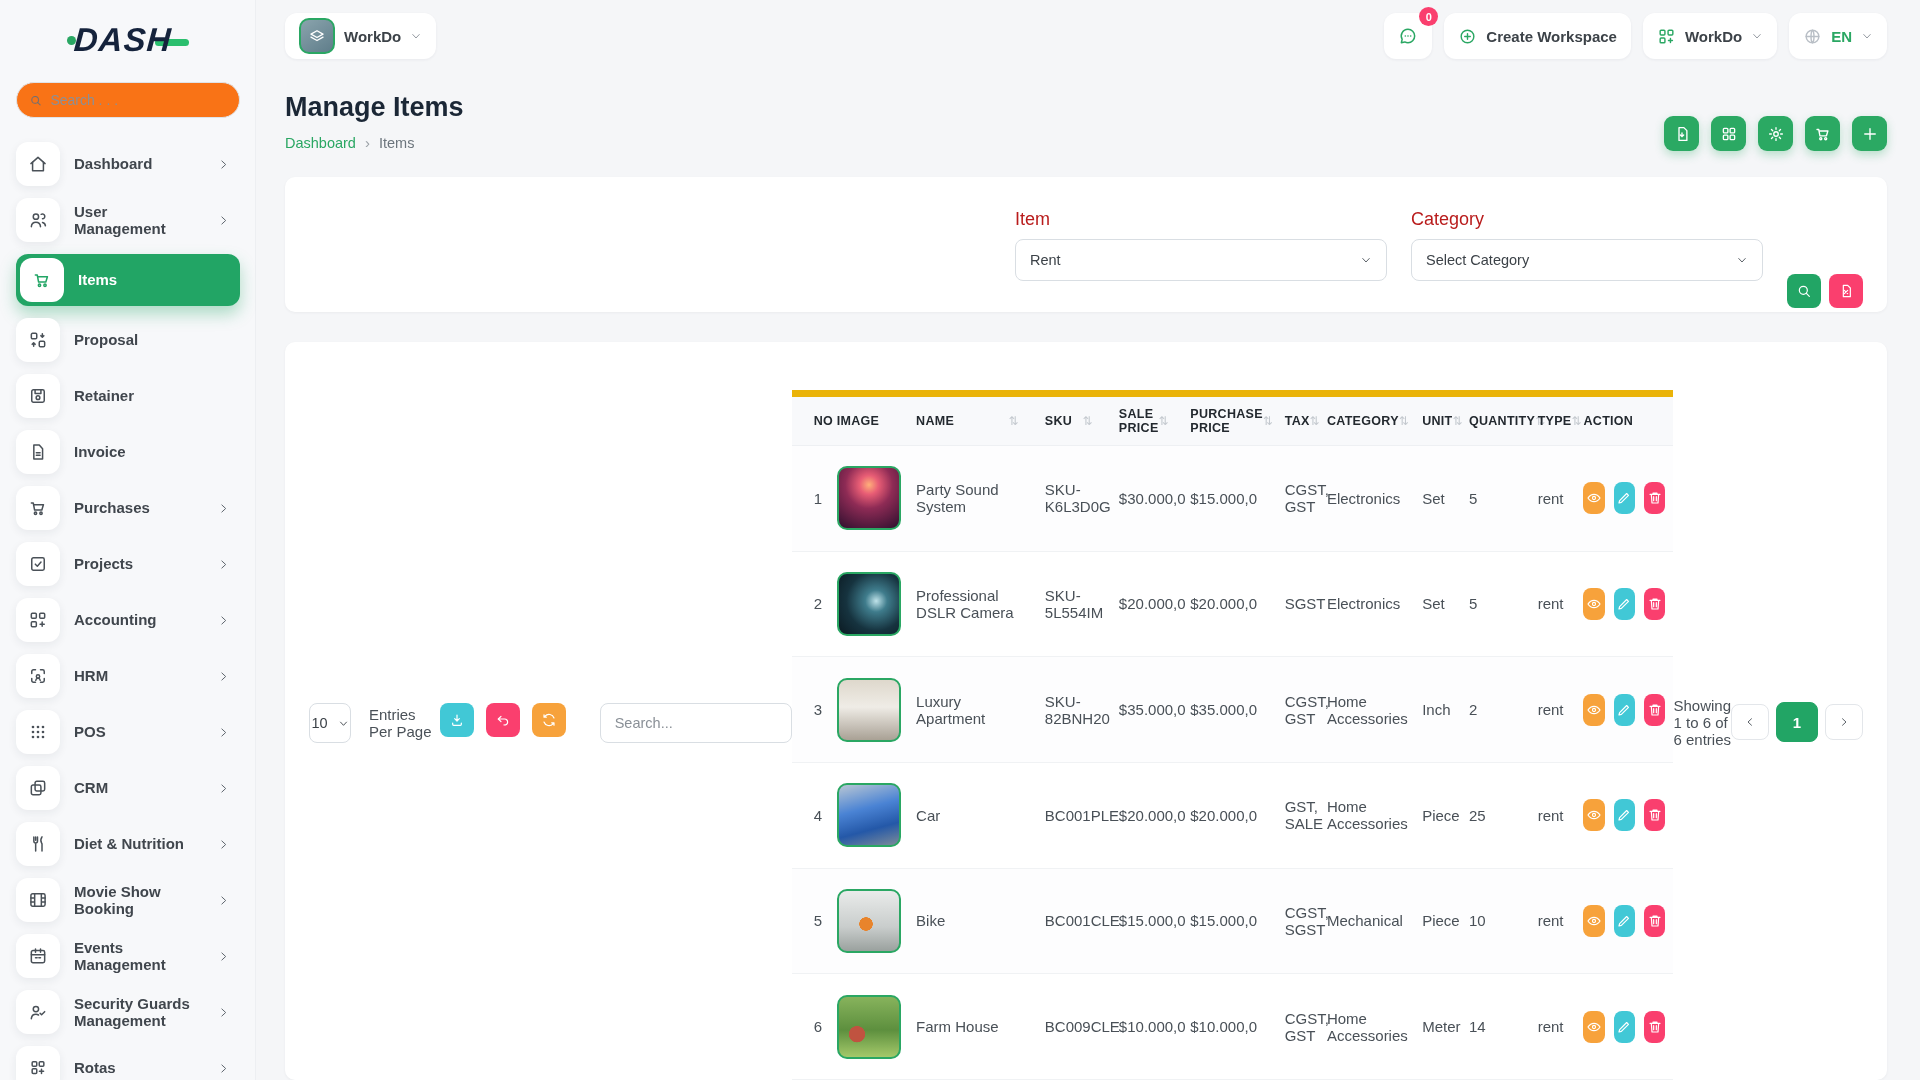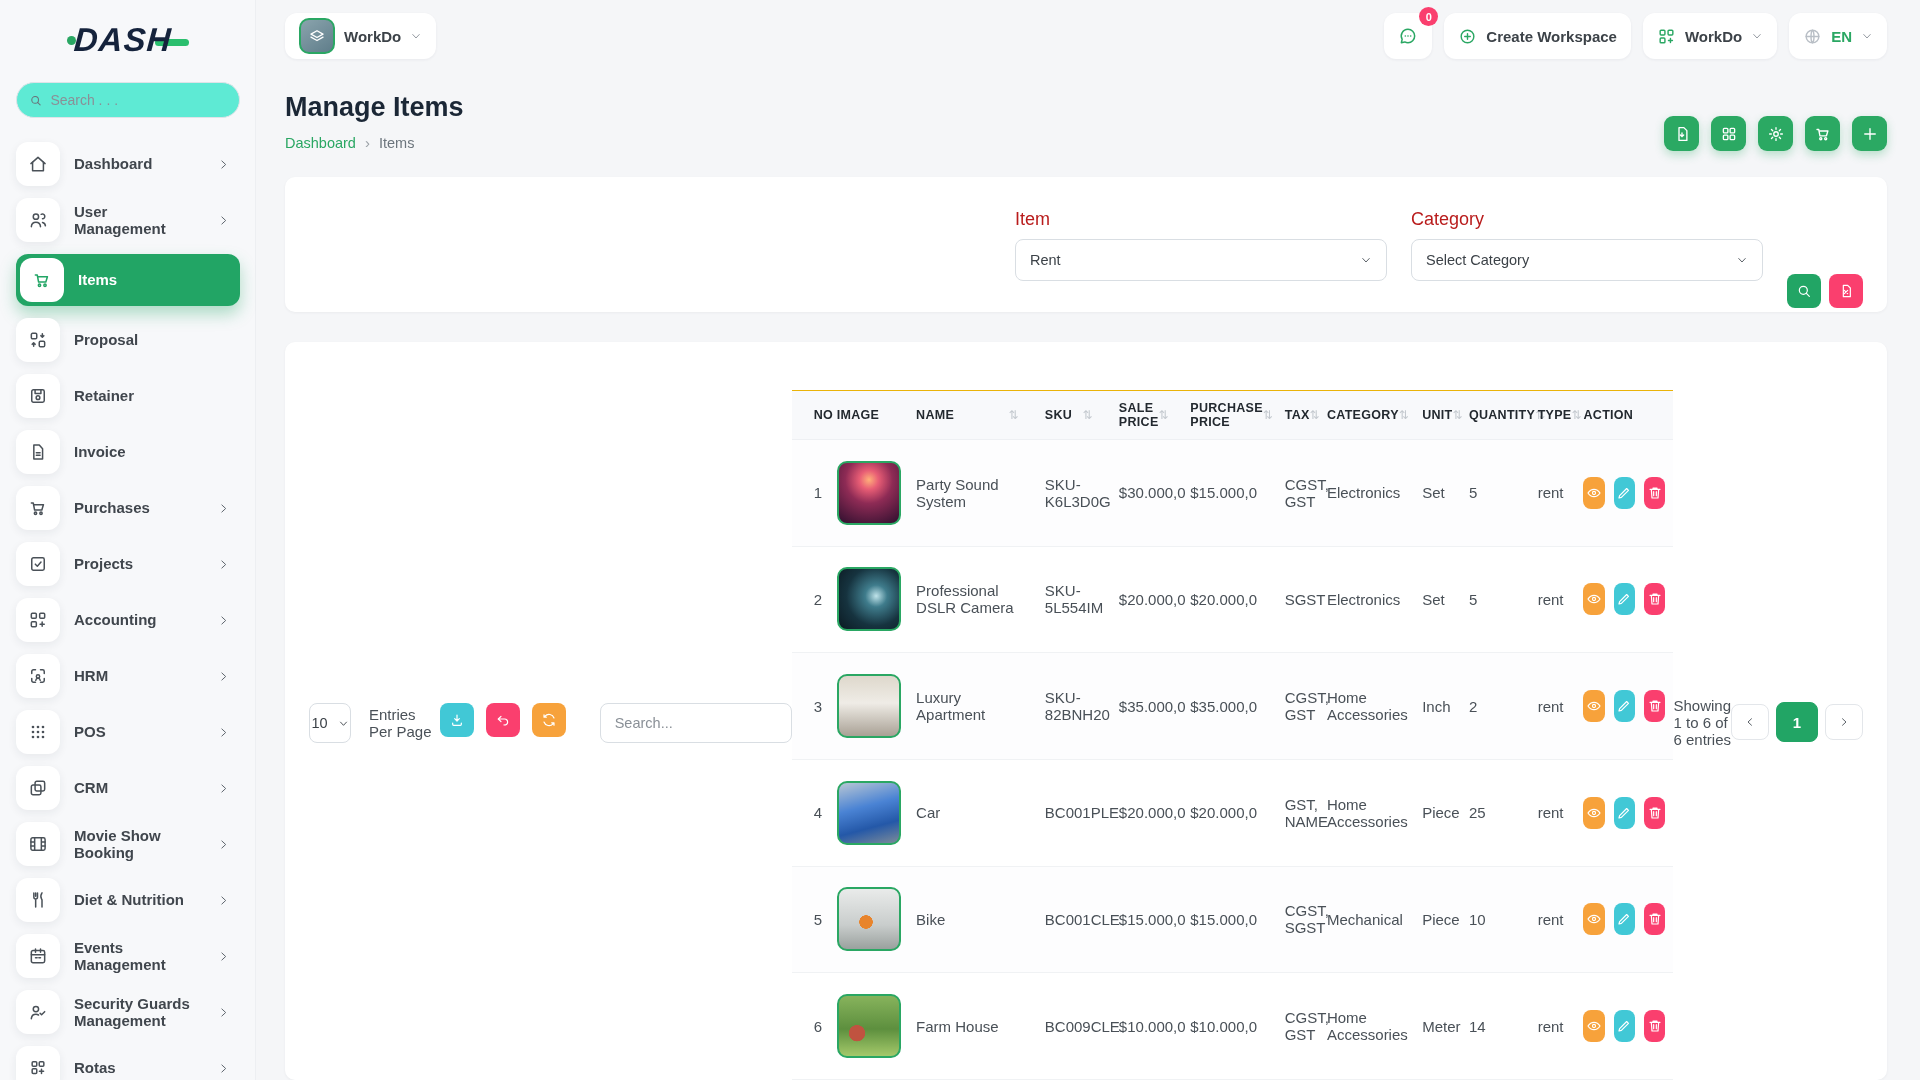--- a/index.html
+++ b/index.html
@@ -10,21 +10,21 @@
   }
   .ic { display:inline-flex; }
   .ic svg { width:100%; height:100%; display:block; }
 
   
   .sidebar { width:256px; flex:none; background:#f7f8fa; box-shadow:inset -1px 0 0 #edeff2; padding:0 16px; overflow:hidden; }
   .logo { display:flex; align-items:center; justify-content:center; margin-top:18px; height:44px; position:relative; cursor:pointer; }
   .logo-dot { width:9px; height:9px; border-radius:50%; background:#2aa763; margin-right:-2px; }
   .logo-text { font-size:33px; font-weight:900; font-style:italic; letter-spacing:1px; color:#15233c; transform:skew(-4deg); }
   .logo-bar { width:34px; height:7px; border-radius:4px; background:#2bbf6e; margin-left:-16px; margin-top:4px; }
-  .side-search { margin-top:20px; height:36px; border:1px solid #dfe3e8; border-radius:18px; background:#5eead4; display:flex; align-items:center; padding:0 12px; gap:8px; }
+  .side-search { margin-top:20px; height:36px; border:1px solid #dfe3e8; border-radius:18px; background:#f97316; display:flex; align-items:center; padding:0 12px; gap:8px; }
   .side-search .ic { width:15px; height:15px; color:#6a7077; }
   .side-search input { border:none; outline:none; background:transparent; font-size:14px; color:#3c4248; width:100%; font-family:inherit; }
   .side-search input::placeholder { color:#8a9097; }
   .nav { margin-top:24px; }
   .side-item { display:flex; align-items:center; gap:14px; margin-bottom:12px; border-radius:12px; padding:0 10px 0 0; cursor:pointer; min-height:44px; }
   .tile { width:44px; height:44px; flex:none; background:#ffffff; border-radius:12px; box-shadow:0 3px 10px rgba(30,42,60,.07); display:flex; align-items:center; justify-content:center; }
   .tile .ic { width:20px; height:20px; color:#4a5158; }
   .side-label { font-size:15px; font-weight:600; color:#40464d; line-height:1.15; flex:1; }
   .side-item .chev { width:13px; height:13px; color:#5b636b; flex:none; visibility:hidden; }
   .side-item.has-chev .chev { visibility:visible; }
@@ -80,21 +80,21 @@
   .table-card { margin-top:30px; flex:1; padding:24px 24px 0 24px; display:flex; }
   .controls { display:flex; align-items:center; }
   .per-page { width:66px; height:40px; border:1px solid #d9dee3; border-radius:8px; display:flex; align-items:center; justify-content:center; gap:10px; font-size:14.5px; color:#3c4248; cursor:pointer; background:#fff; }
   .per-page .chev-down { color:#2b3138; width:11px; height:11px; }
   .pp-label { margin-left:18px; font-size:15px; color:#4a5158; }
   .controls-right { margin-left:auto; display:flex; align-items:flex-start; gap:12px; }
   .tbl-search { width:192px; height:40px; border:1px solid #d9dee3; border-radius:8px; padding:0 14px; font-size:14.5px; color:#3c4248; outline:none; font-family:inherit; margin-left:22px; }
   .tbl-search::placeholder { color:#8a9097; }
 
   table { width:100%; border-collapse:collapse; margin-top:24px; table-layout:fixed; }
-  thead th { background:#f8f9fb; border-top:1px solid #eab308; border-bottom:1px solid #eef0f3; font-size:12.5px; font-weight:700; color:#23292f; text-align:left; letter-spacing:.3px; padding:10px 8px; }
+  thead th { background:#f8f9fb; border-top:7px solid #eab308; border-bottom:1px solid #eef0f3; font-size:12.5px; font-weight:700; color:#23292f; text-align:left; letter-spacing:.3px; padding:10px 8px; }
   thead th:first-child { padding-left:22px; }
   .th-inner { display:flex; align-items:center; }
   .sort-glyph { margin-left:auto; color:#c3c8ce; font-size:12px; padding-right:10px; font-weight:400; }
   tbody td { border-bottom:1px solid #f0f2f4; padding:10px 8px; font-size:15px; color:#495057; vertical-align:middle; height:85px; }
   tbody td:first-child { padding-left:22px; }
   tbody tr:nth-child(odd) { background:#fdfdfe; }
   .thumb { display:block; width:64px; height:64px; border-radius:10px; border:2px solid #2aa763; cursor:pointer; }
   .actions { display:flex; gap:9px; }
   .abtn { width:32px; height:32px; border:none; border-radius:8px; display:flex; align-items:center; justify-content:center; color:#fff; cursor:pointer; }
   .abtn .ic { width:16px; height:16px; }
@@ -333,42 +333,42 @@
     <span class="chev ic">
           <svg viewBox="0 0 24 24" fill="none" stroke="currentColor" stroke-width="1.8" stroke-linecap="round" stroke-linejoin="round">
             <path d="M9 5.5l7 6.5-7 6.5"></path>
           </svg>
         </span>
   </div>
       <div class="side-item has-chev">
     <span class="tile">
       <span class="ic tile-ic">
             <svg viewBox="0 0 24 24" fill="none" stroke="currentColor" stroke-width="1.8" stroke-linecap="round" stroke-linejoin="round">
+              <path d="M7 3.5v4.8c0 1.5.9 2.4 2.2 2.4V20.5M11.4 3.5v4.8c0 1.5-.9 2.4-2.2 2.4M9.2 3.5v4"></path>
+              <path d="M16.8 3.5c-1.3 1.8-1.6 5.4-.4 7.6.2.4.4.6.4 1v8.4"></path>
+            </svg>
+          </span>
+    </span>
+    <span class="side-label">Diet &amp; Nutrition</span>
+    <span class="chev ic">
+          <svg viewBox="0 0 24 24" fill="none" stroke="currentColor" stroke-width="1.8" stroke-linecap="round" stroke-linejoin="round">
+            <path d="M9 5.5l7 6.5-7 6.5"></path>
+          </svg>
+        </span>
+  </div>
+      <div class="side-item has-chev">
+    <span class="tile">
+      <span class="ic tile-ic">
+            <svg viewBox="0 0 24 24" fill="none" stroke="currentColor" stroke-width="1.8" stroke-linecap="round" stroke-linejoin="round">
               <rect x="3.5" y="4.5" width="17" height="15" rx="2"></rect>
               <path d="M8 4.5v15M16 4.5v15M3.5 9.5H8M3.5 14.5H8M16 9.5h4.5M16 14.5h4.5"></path>
             </svg>
           </span>
     </span>
     <span class="side-label">Movie Show Booking</span>
-    <span class="chev ic">
-          <svg viewBox="0 0 24 24" fill="none" stroke="currentColor" stroke-width="1.8" stroke-linecap="round" stroke-linejoin="round">
-            <path d="M9 5.5l7 6.5-7 6.5"></path>
-          </svg>
-        </span>
-  </div>
-      <div class="side-item has-chev">
-    <span class="tile">
-      <span class="ic tile-ic">
-            <svg viewBox="0 0 24 24" fill="none" stroke="currentColor" stroke-width="1.8" stroke-linecap="round" stroke-linejoin="round">
-              <path d="M7 3.5v4.8c0 1.5.9 2.4 2.2 2.4V20.5M11.4 3.5v4.8c0 1.5-.9 2.4-2.2 2.4M9.2 3.5v4"></path>
-              <path d="M16.8 3.5c-1.3 1.8-1.6 5.4-.4 7.6.2.4.4.6.4 1v8.4"></path>
-            </svg>
-          </span>
-    </span>
-    <span class="side-label">Diet &amp; Nutrition</span>
     <span class="chev ic">
           <svg viewBox="0 0 24 24" fill="none" stroke="currentColor" stroke-width="1.8" stroke-linecap="round" stroke-linejoin="round">
             <path d="M9 5.5l7 6.5-7 6.5"></path>
           </svg>
         </span>
   </div>
       <div class="side-item has-chev">
     <span class="tile">
       <span class="ic tile-ic">
             <svg viewBox="0 0 24 24" fill="none" stroke="currentColor" stroke-width="1.8" stroke-linecap="round" stroke-linejoin="round">
@@ -848,21 +848,21 @@
   </tr>
           <tr>
     <td>4</td>
     <td>
               <span class="thumb" style="background: linear-gradient(165deg, rgb(184, 198, 212) 0%, rgb(74, 131, 212) 40%, rgb(36, 88, 168) 70%, rgb(124, 139, 153) 100%);"></span>
             </td>
     <td>Car</td>
     <td>BC001PLE</td>
     <td>$20.000,0</td>
     <td>$20.000,0</td>
-    <td>GST, NAME</td>
+    <td>GST, SALE</td>
     <td>Home Accessories</td>
     <td>Piece</td>
     <td>25</td>
     <td>rent</td>
     <td>
       <div class="actions">
         <button class="abtn bg-orange">
                   <span class="ic">
                     <svg viewBox="0 0 24 24" fill="none" stroke="currentColor" stroke-width="1.8" stroke-linecap="round" stroke-linejoin="round">
                       <path d="M3 12s3.5-5.5 9-5.5S21 12 21 12s-3.5 5.5-9 5.5S3 12 3 12z"></path>

